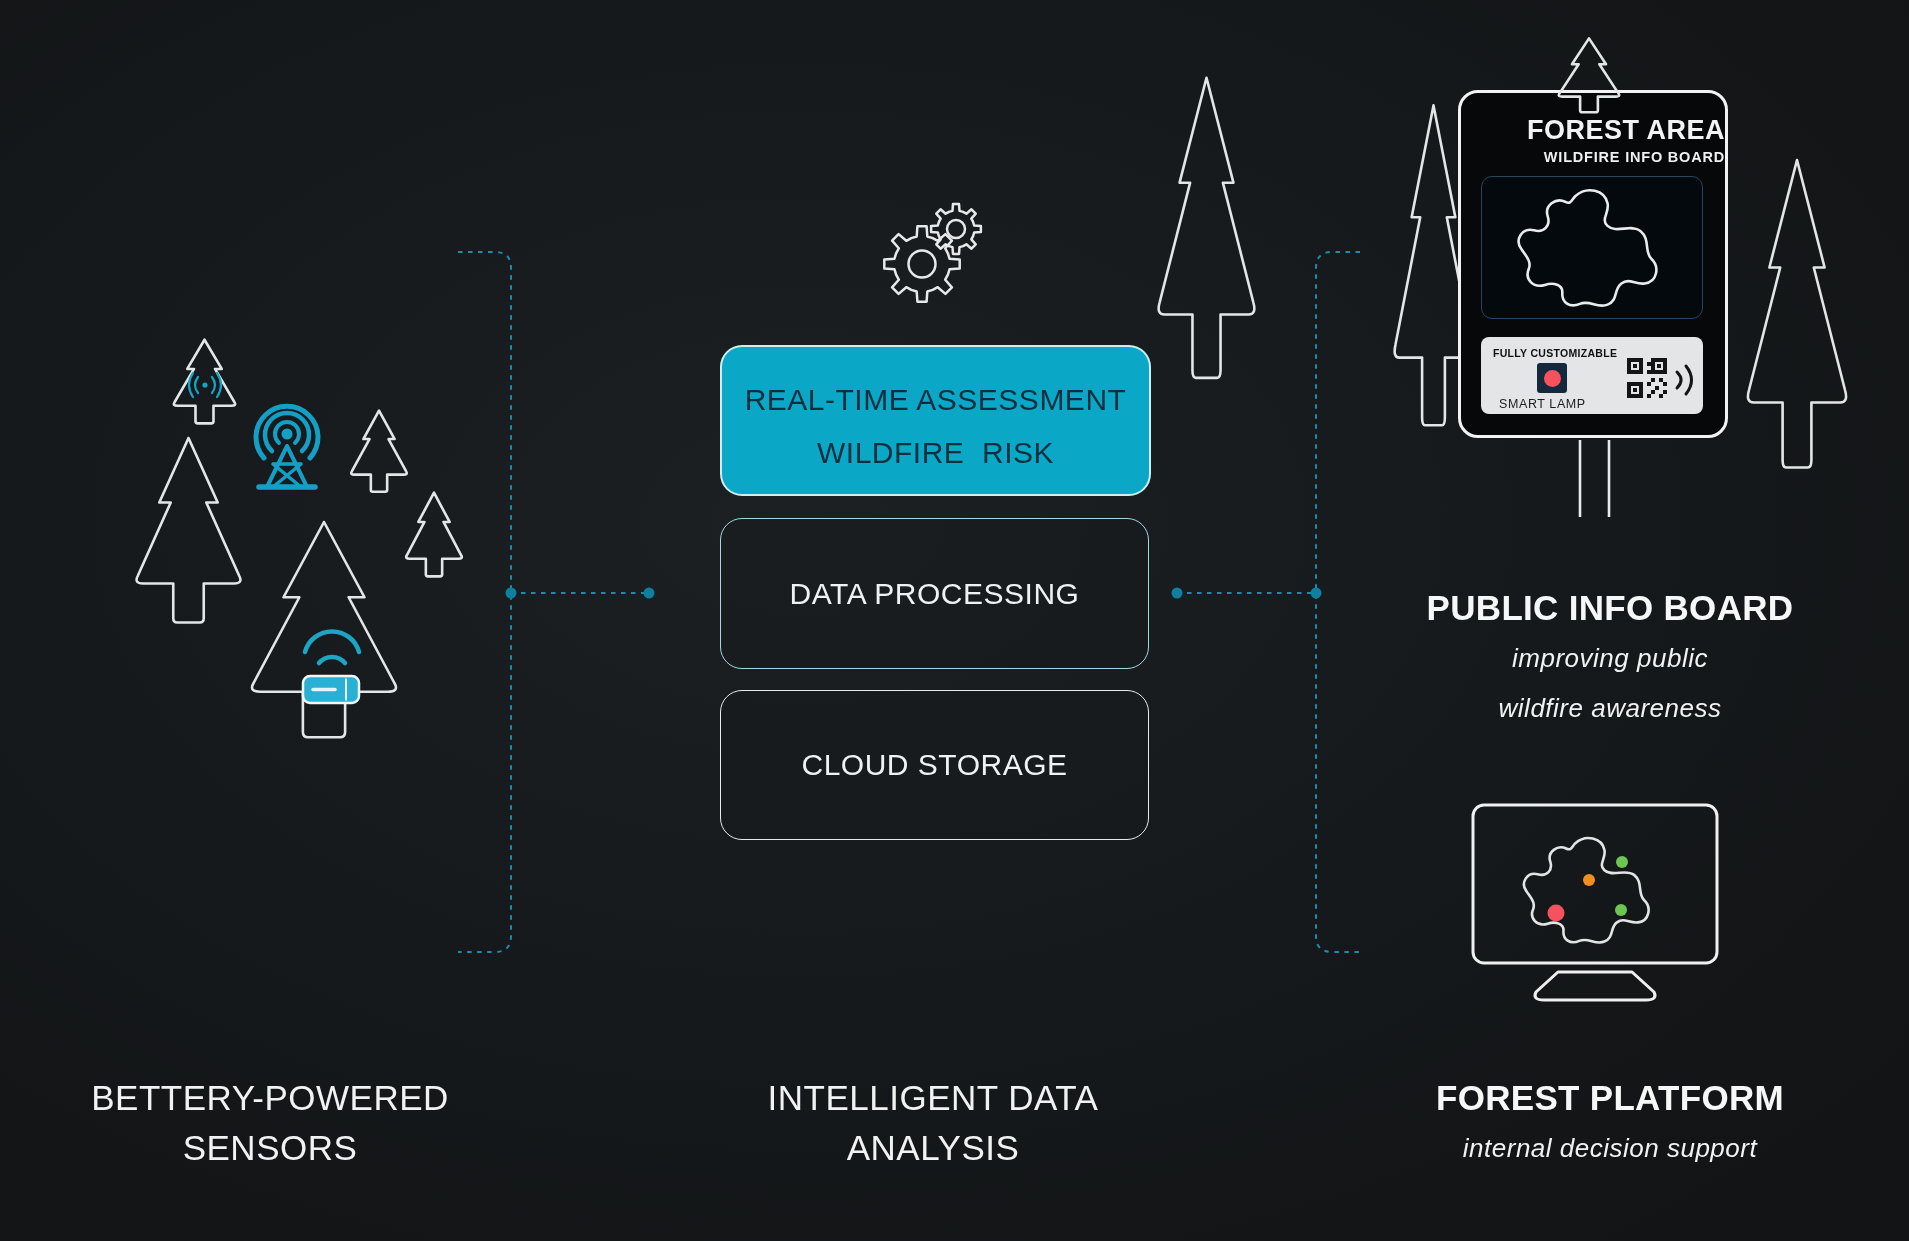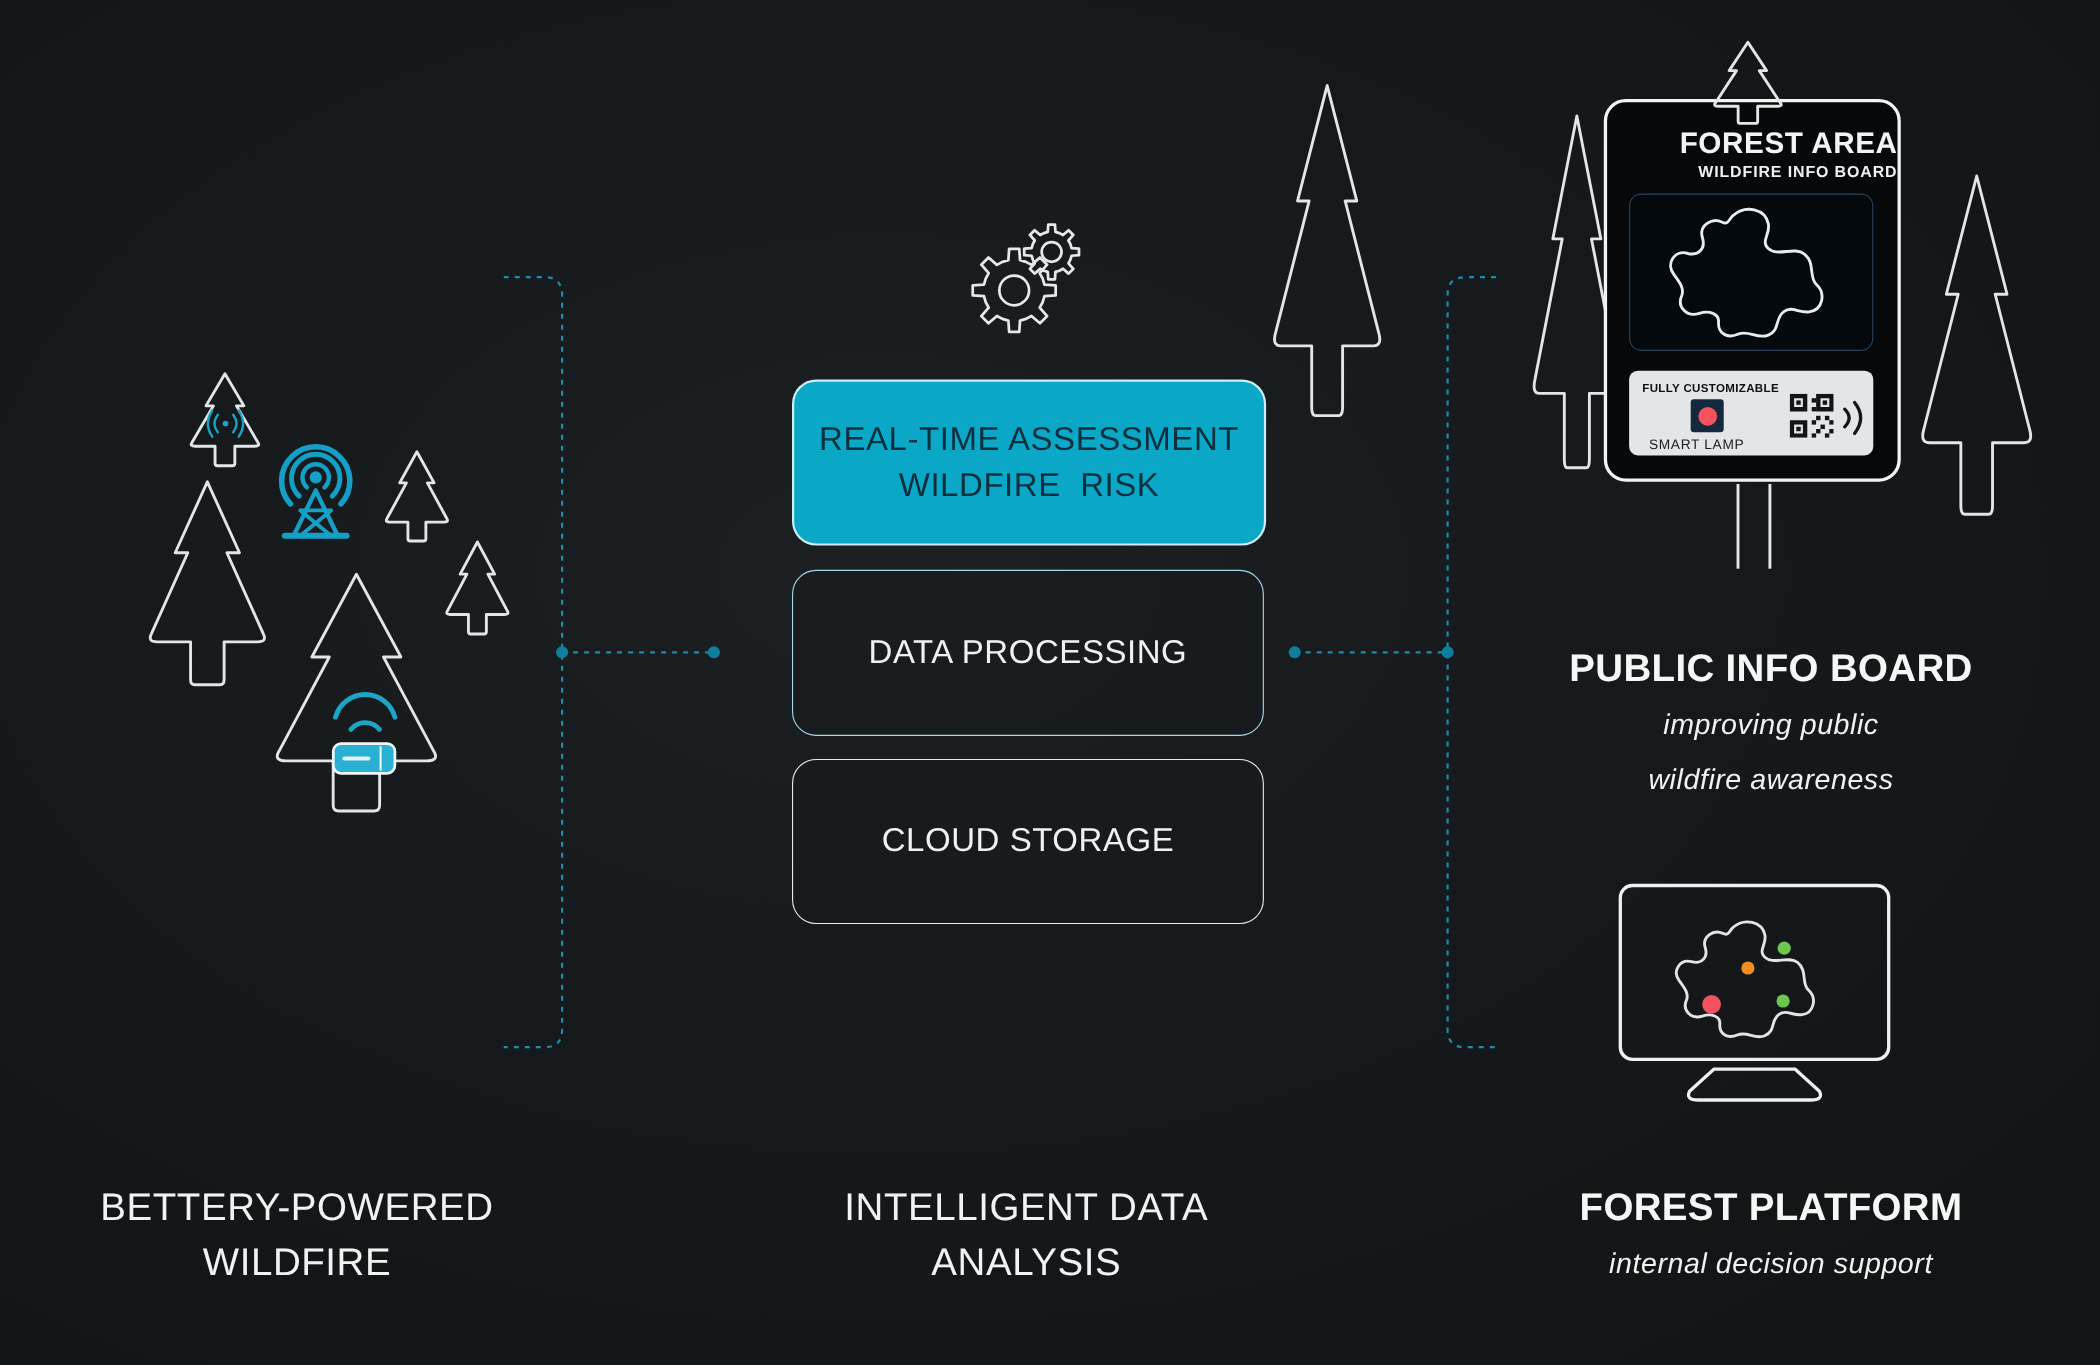--- a/index.html
+++ b/index.html
@@ -14,21 +14,21 @@
   
   .node{position:absolute;z-index:2;border-radius:22px;display:flex;flex-direction:column;
         align-items:center;justify-content:center;text-align:center;}
   .node-accent{left:720px;top:345px;width:427px;height:147px;background:#0aa8c6;
         border:2px solid rgba(240,250,252,.85);color:#0c2f3f;}
   .node-line1{left:720px;top:518px;width:427px;height:149px;background:rgba(23,27,29,.35);
         border:1.5px solid #a7d6e4;color:#eef2f3;}
   .node-line2{left:720px;top:690px;width:427px;height:148px;background:rgba(23,27,29,.35);
         border:1.5px solid #e6ebed;color:#eef2f3;}
   .box-line{font-size:30px;line-height:42px;letter-spacing:.5px;white-space:pre;}
-  .node-accent .box-line{font-weight:500;}
+  .node-accent .box-line{font-weight:500;margin-top:11px;}
   
   .caption{position:absolute;z-index:4;text-align:center;}
   .cap-light{font-weight:400;font-size:35px;line-height:50px;letter-spacing:.5px;color:#f1f3f3;}
   .cap-bold{font-weight:700;font-size:35px;line-height:50px;letter-spacing:.3px;color:#f6f7f7;}
   .cap-sensors{left:40px;top:1073px;width:460px;}
   .cap-analysis{left:713px;top:1073px;width:440px;}
   .cap-platform{left:1378px;top:1073px;width:464px;}
   .cap-public{left:1378px;top:535px;width:464px;margin-top:48px;}
   .cap-public .cap-light,.cap-platform .cap-light{font-size:26px;font-style:italic;}
   
@@ -202,21 +202,21 @@
   </div>
 
   <div class="tree-on-board">
     <svg width="76" height="80" viewBox="0 0 76 80">
       <use href="#tree" transform="scale(0.74,0.60)" stroke="#e3e6e7" fill="#141719"></use>
     </svg>
   </div>
 
   <div class="caption cap-sensors">
     <div class="cap-light">BETTERY-POWERED</div>
-    <div class="cap-light">WILDFIRE</div>
+    <div class="cap-light">SENSORS</div>
   </div>
   <div class="caption cap-analysis">
     <div class="cap-light">INTELLIGENT DATA</div>
     <div class="cap-light">ANALYSIS</div>
   </div>
   <div class="caption cap-public">
     <div class="cap-bold">PUBLIC INFO BOARD</div>
     <div class="cap-light">improving public</div>
     <div class="cap-light">wildfire awareness</div>
   </div>

